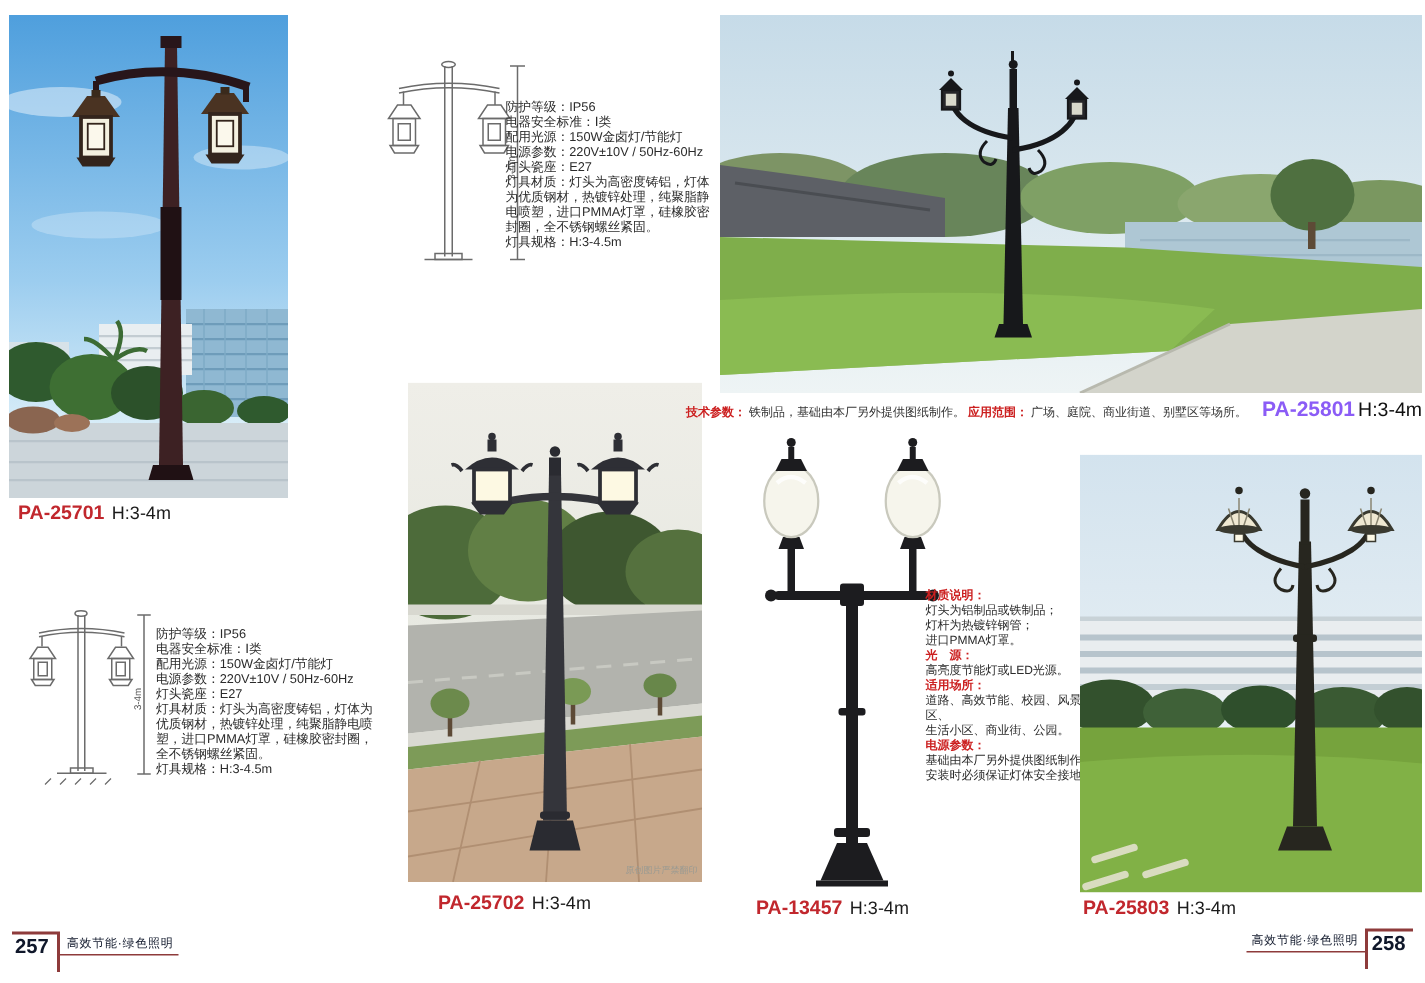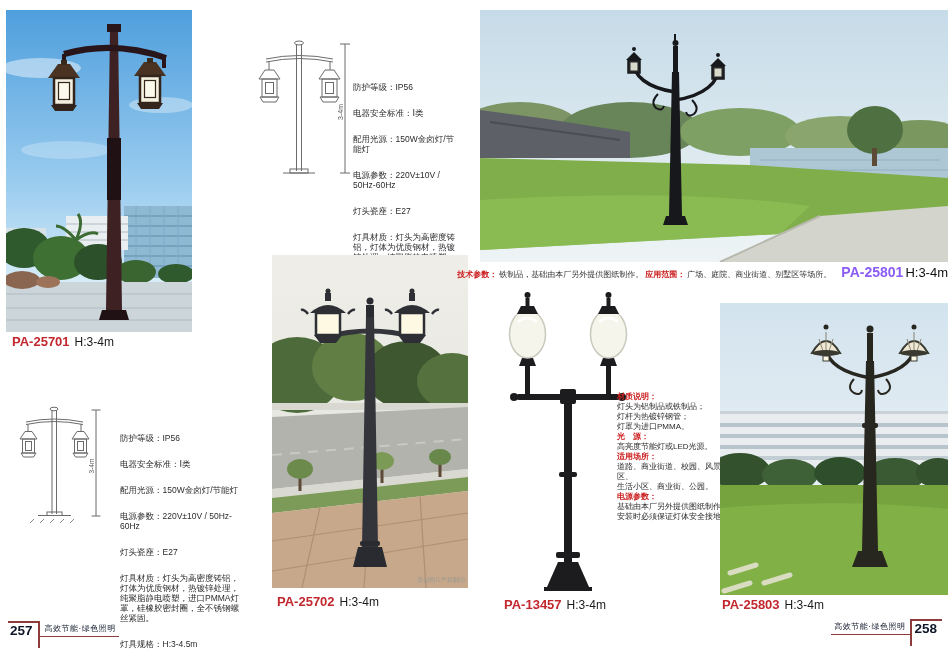--- a/index.html
+++ b/index.html
@@ -4,21 +4,21 @@
 <style>
   html,body{margin:0;padding:0;background:#ffffff;}
   #page{position:relative;width:950px;height:655px;background:#ffffff;overflow:hidden;
         font-family:"Liberation Sans","DejaVu Sans",sans-serif;}
   .photo{position:absolute;overflow:hidden;}
   .photo svg{display:block;}
   .label-row{position:absolute;display:flex;align-items:baseline;gap:5px;white-space:nowrap;}
   .code{color:#c1272d;font-weight:bold;font-size:13px;}
   .height{color:#1b1b1b;font-size:12px;}
   .spec{position:absolute;font-size:8.5px;line-height:10px;color:#2b2b2b;}
-  .spec div{margin:16px;}
+  .spec div{margin:0;}
   .drawing{position:absolute;}
   .techline{position:absolute;display:flex;align-items:baseline;justify-content:flex-end;
             gap:2px;white-space:nowrap;}
   .tlabel{color:#cc2020;font-size:8px;font-weight:bold;}
   .ttext{color:#333;font-size:8px;}
   .techline .bigcode{font-size:14px;margin-left:8px;color:#8b5cf6;font-weight:bold;}
   .techline .bigheight{font-size:13px;color:#111;}
   .material{position:absolute;font-size:8px;line-height:10px;color:#2b2b2b;}
   .material .mtitle{color:#cc2020;font-weight:bold;}
   .watermark{position:absolute;right:3px;bottom:3px;font-size:6px;color:#9a9a92;}
@@ -250,21 +250,21 @@
           <path d="M120 59 q-4 -5 -7 -4 M160 59 q4 -5 7 -4" stroke="#2e2f35" stroke-width="2.5" fill="none"></path>
           <rect x="137" y="38" width="6" height="8" fill="#2e2f35"></rect>
             <circle cx="140" cy="36" r="2.5" fill="#2e2f35"></circle>
           <rect x="128" y="58" width="24" height="22" fill="#fdf9e3" stroke="#2e2f35" stroke-width="2.5"></rect>
           <path d="M126 80 L154 80 L148 88 L132 88 Z" fill="#2e2f35"></path>
         </g>
       </g>
     </svg>
     <div class="watermark">原创图片严禁翻印</div>
   </div>
-  <div class="label-row" style="left:277px;top:594px;">
+  <div class="label-row" style="left:292px;top:594px;">
     <span class="code">PA-25702</span>
     <span class="height">H:3-4m</span>
   </div>
 
   <div class="photo" style="left:480px;top:10px;width:468px;height:252px;">
     <svg width="468" height="252" viewBox="0 0 468 252">
       <defs>
         <linearGradient id="g3sky" x1="0" y1="0" x2="0" y2="1">
           <stop offset="0" stop-color="#c6dbe8"></stop>
             <stop offset="1" stop-color="#eef4f5"></stop>
@@ -371,25 +371,25 @@
   </div>
   <div class="label-row" style="left:504px;top:597px;">
     <span class="code">PA-13457</span>
     <span class="height">H:3-4m</span>
   </div>
 
   <div class="material" style="left:617px;top:392px;width:118px;">
     <div class="mtitle">材质说明：</div>
     <div>灯头为铝制品或铁制品；</div>
     <div>灯杆为热镀锌钢管；</div>
-    <div>灯罩为进口PMMA。</div>
+    <div>进口PMMA灯罩。</div>
     <div class="mtitle">光　源：</div>
     <div>高亮度节能灯或LED光源。</div>
     <div class="mtitle">适用场所：</div>
-    <div>道路、商业街道、校园、风景区、</div>
+    <div>道路、高效节能、校园、风景区、</div>
     <div>生活小区、商业街、公园。</div>
     <div class="mtitle">电源参数：</div>
     <div>基础由本厂另外提供图纸制作。</div>
     <div>安装时必须保证灯体安全接地。</div>
   </div>
 
   <div class="photo" style="left:720px;top:303px;width:228px;height:292px;">
     <svg width="228" height="292" viewBox="0 0 228 292">
       <defs>
         <linearGradient id="g5sky" x1="0" y1="0" x2="0" y2="1">

